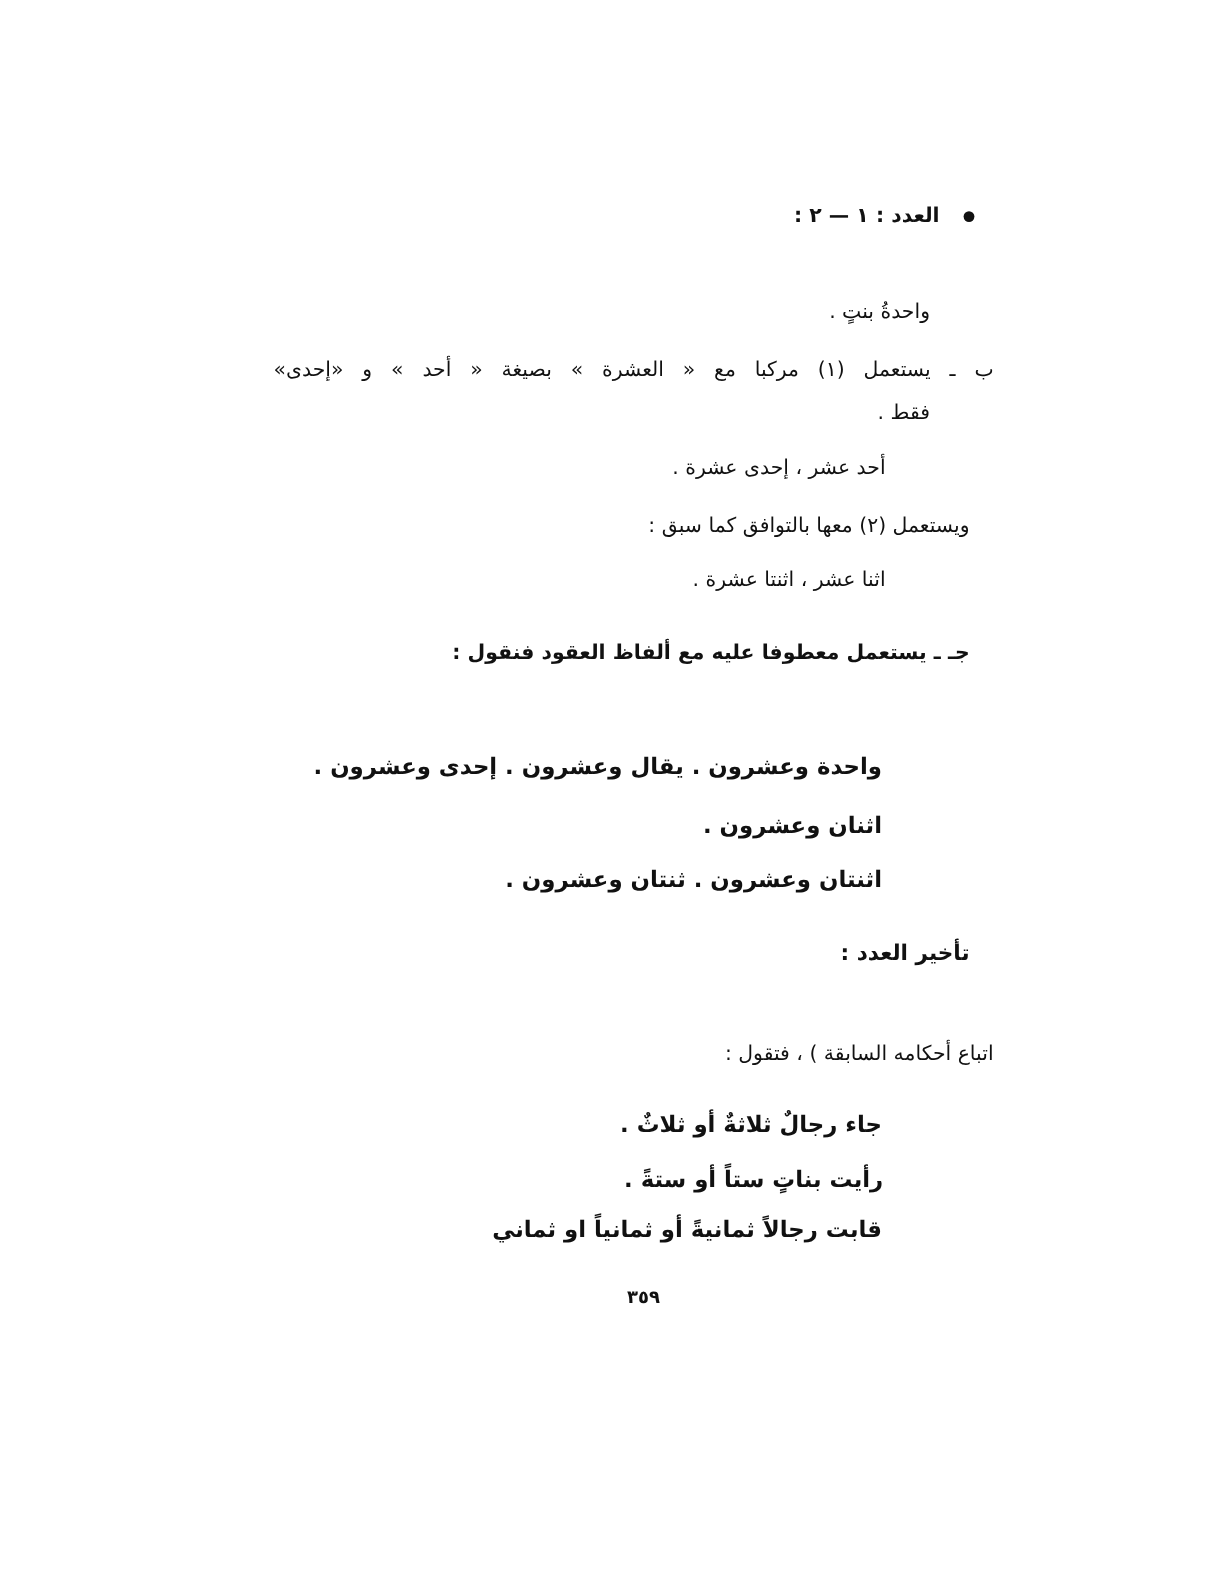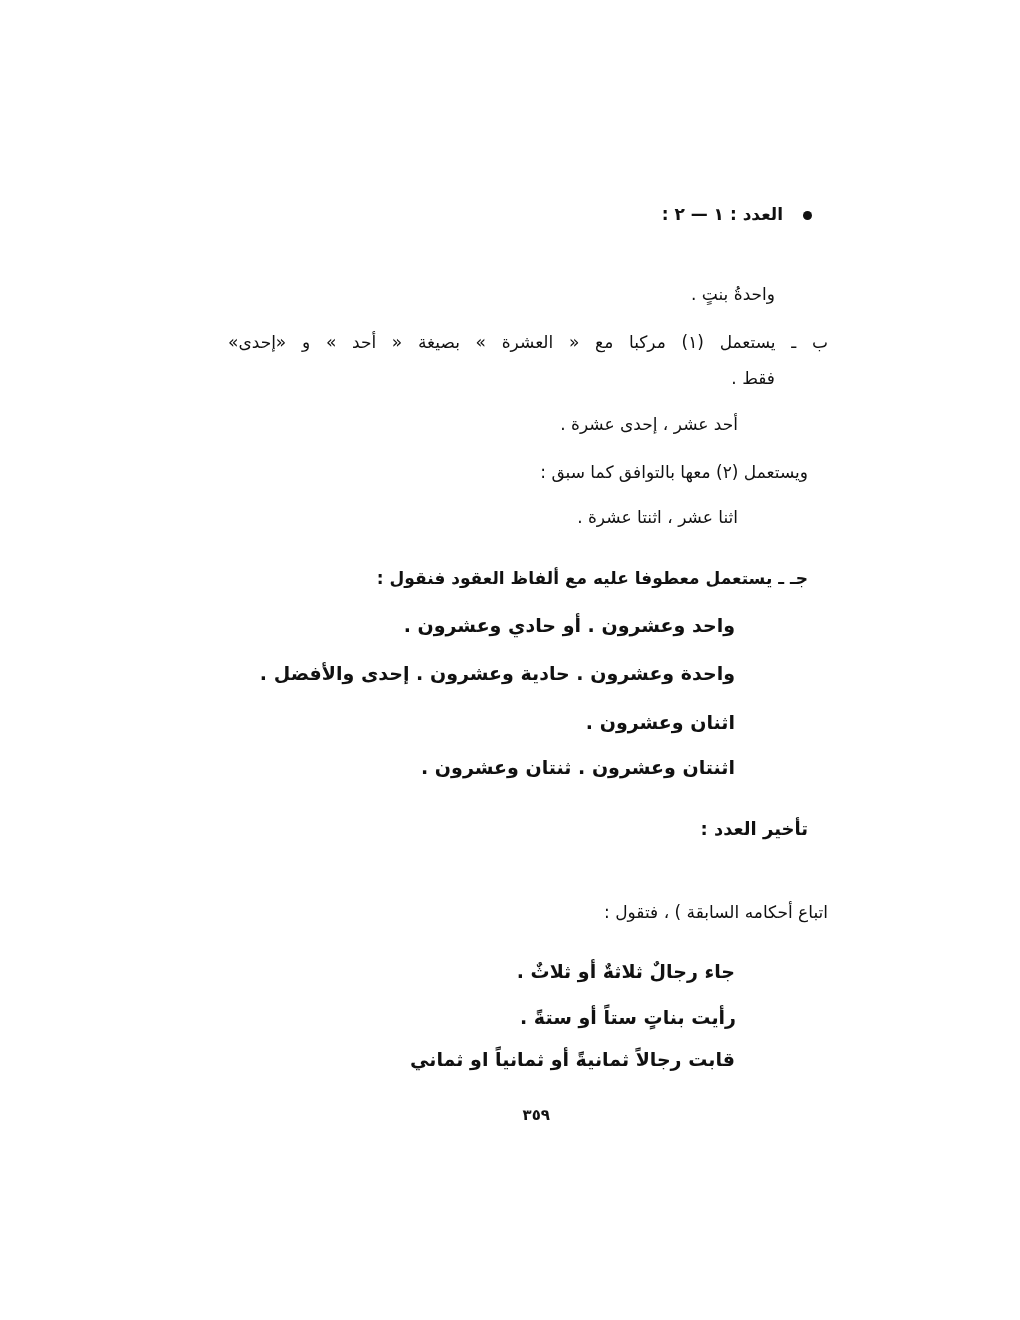--- a/index.html
+++ b/index.html
@@ -20,21 +20,20 @@
       left: 0; top: 0;
       width: 1020px;
       height: 1320px;
     }
     .line {
       position: absolute;
       white-space: nowrap;
       direction: rtl;
       unicode-bidi: plaintext;
       line-height: 1;
-      margin-top: 34px;
     }
     .reg { font-size: 17px; font-weight: normal; }
     .bold { font-size: 19px; font-weight: bold; }
     .heading-bullet {
       display: inline-block;
       width: 9px; height: 9px;
       border-radius: 50%;
       background: #111111;
       margin-left: 20px;
       vertical-align: middle;
@@ -67,22 +66,21 @@
   <div class="line reg" style="right:245px; top:336px;">فقط .</div>
 
   <div class="line reg" style="right:282px; top:382px;">أحد عشر ، إحدى عشرة .</div>
 
   <div class="line reg" style="right:212px; top:430px;">ويستعمل (٢) معها بالتوافق كما سبق :</div>
 
   <div class="line reg" style="right:282px; top:475px;">اثنا عشر ، اثنتا عشرة .</div>
 
   <div class="line reg" style="right:212px; top:536px;font-weight:bold;">جـ ـ يستعمل معطوفا عليه مع ألفاظ العقود فنقول :</div>
 
-  <div class="line bold" style="right:285px; top:582px;">واحد وعشرون . أو حادي وعشرون .</div>
-  <div class="line bold" style="right:285px; top:630px;">واحدة وعشرون . حادية وعشرون . إحدى والأفضل .</div>
+  <div class="line bold" style="right:285px; top:630px;">واحدة وعشرون . يقال وعشرون . إحدى وعشرون .</div>
   <div class="line bold" style="right:285px; top:679px;">اثنان وعشرون .</div>
   <div class="line bold" style="right:285px; top:724px;">اثنتان وعشرون . ثنتان وعشرون .</div>
 
   <div class="line heading" style="right:212px; top:786px; font-size:18px;">تأخير العدد :</div>
 
   <div class="line reg" style="right:192px; top:870px;">اتباع أحكامه السابقة ) ، فتقول :</div>
 
   <div class="line bold" style="right:285px; top:928px;">جاء رجالٌ ثلاثةٌ أو ثلاثٌ .</div>
   <div class="line bold" style="right:284px; top:974px;">رأيت بناتٍ ستاً أو ستةً .</div>
   <div class="line bold" style="right:285px; top:1016px;">قابت رجالاً ثمانيةً أو ثمانياً او ثماني</div>

